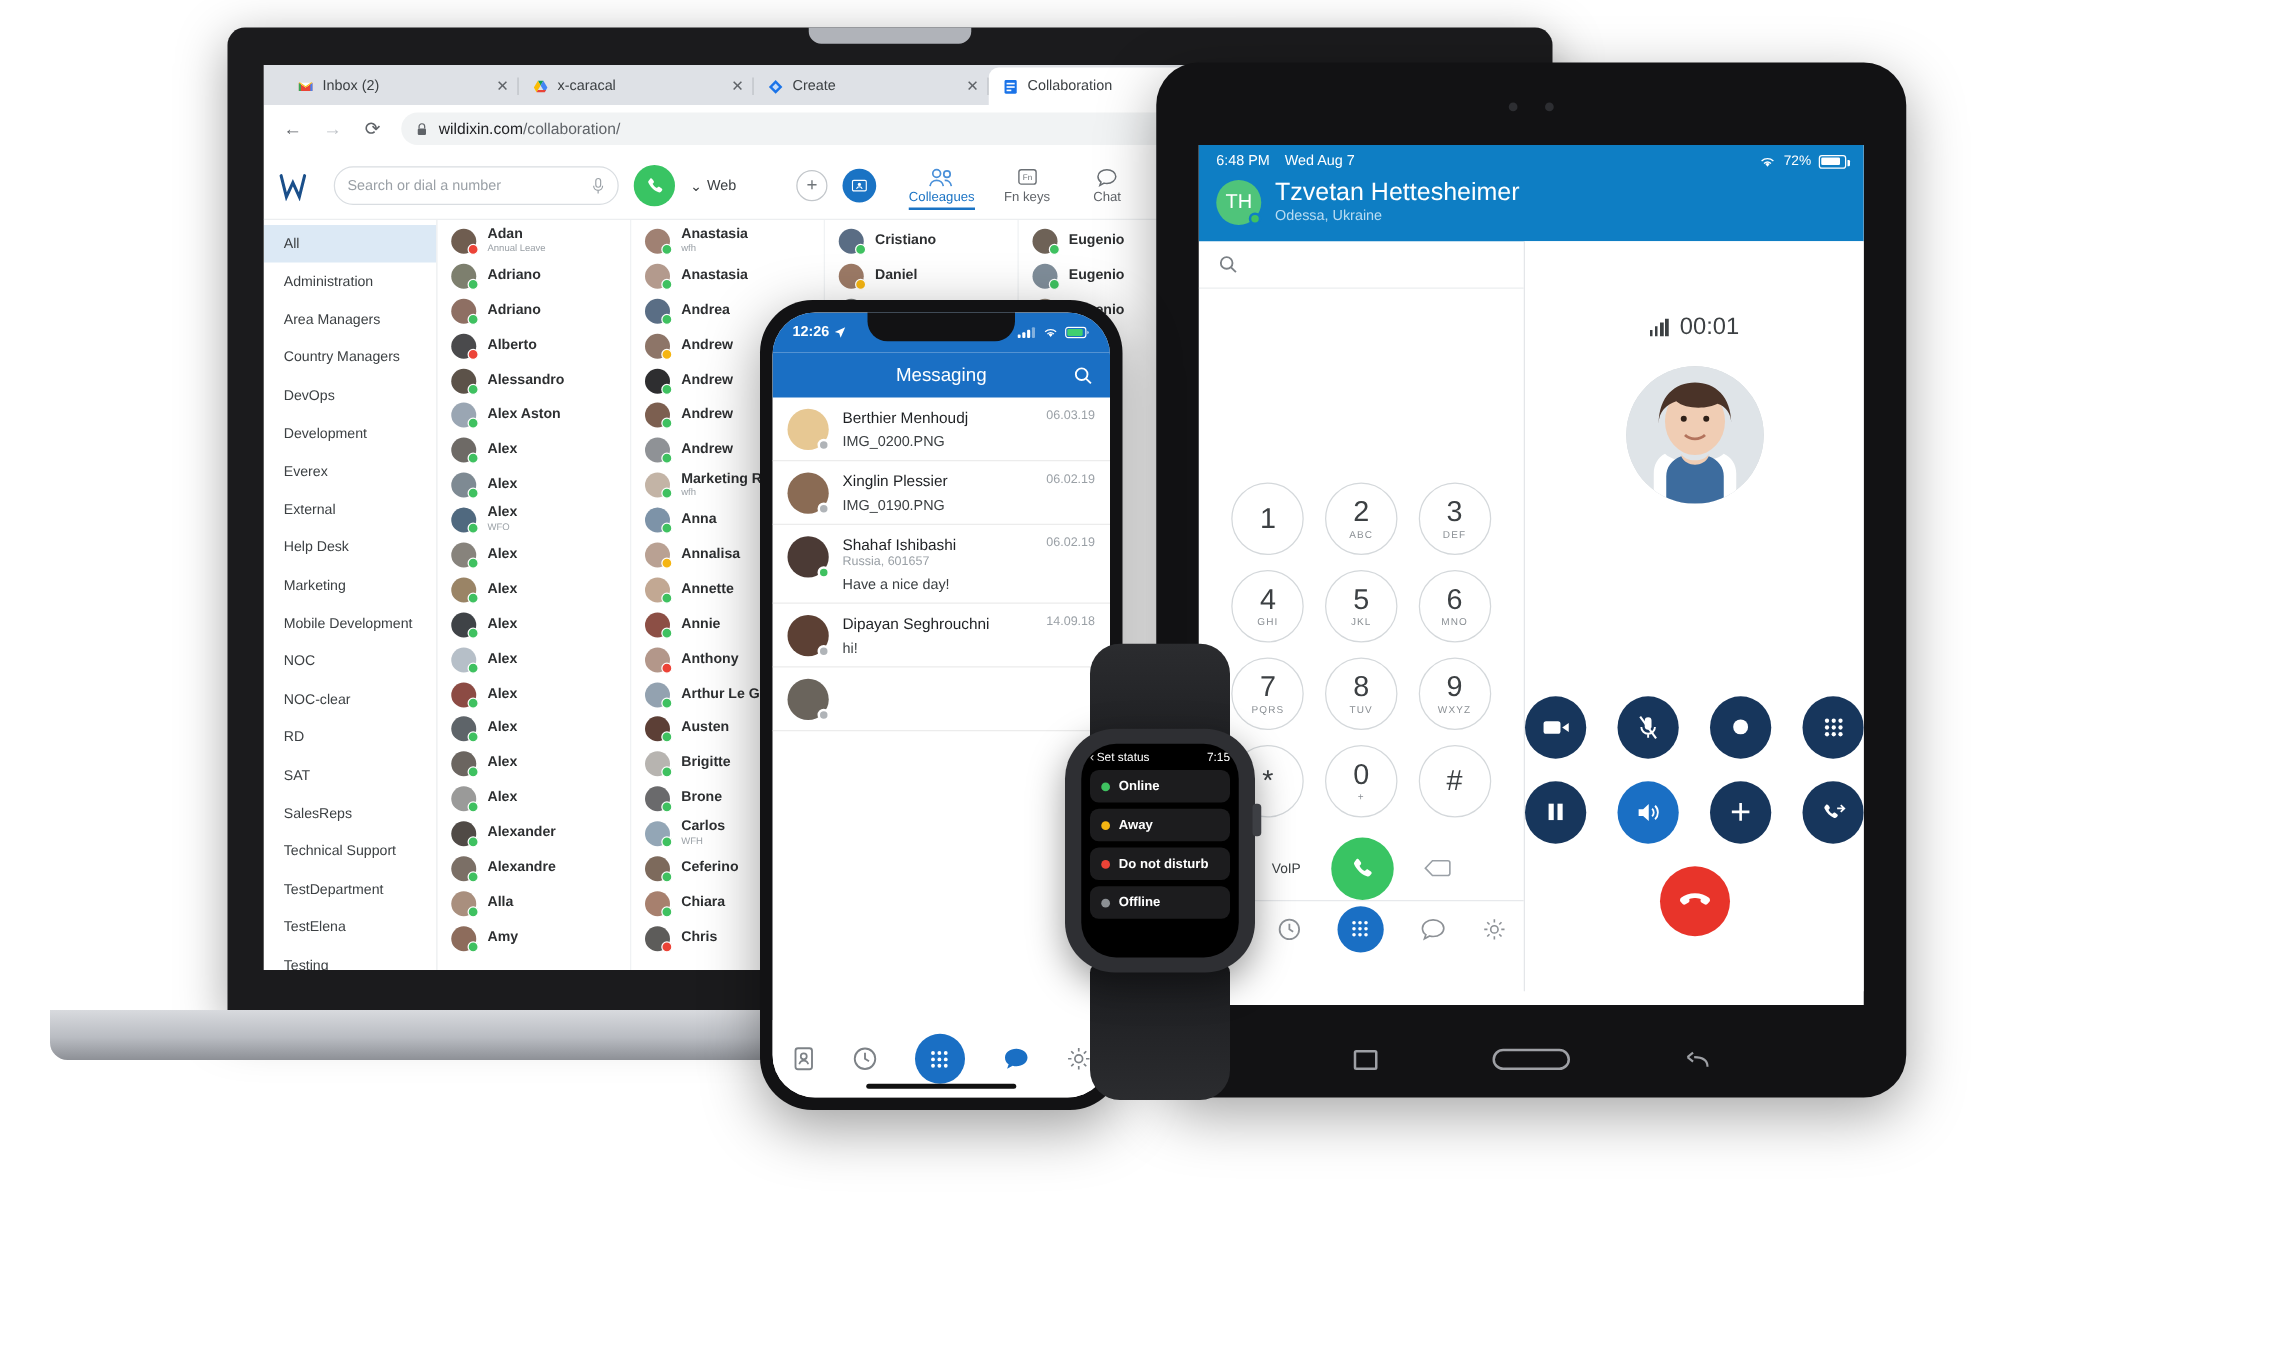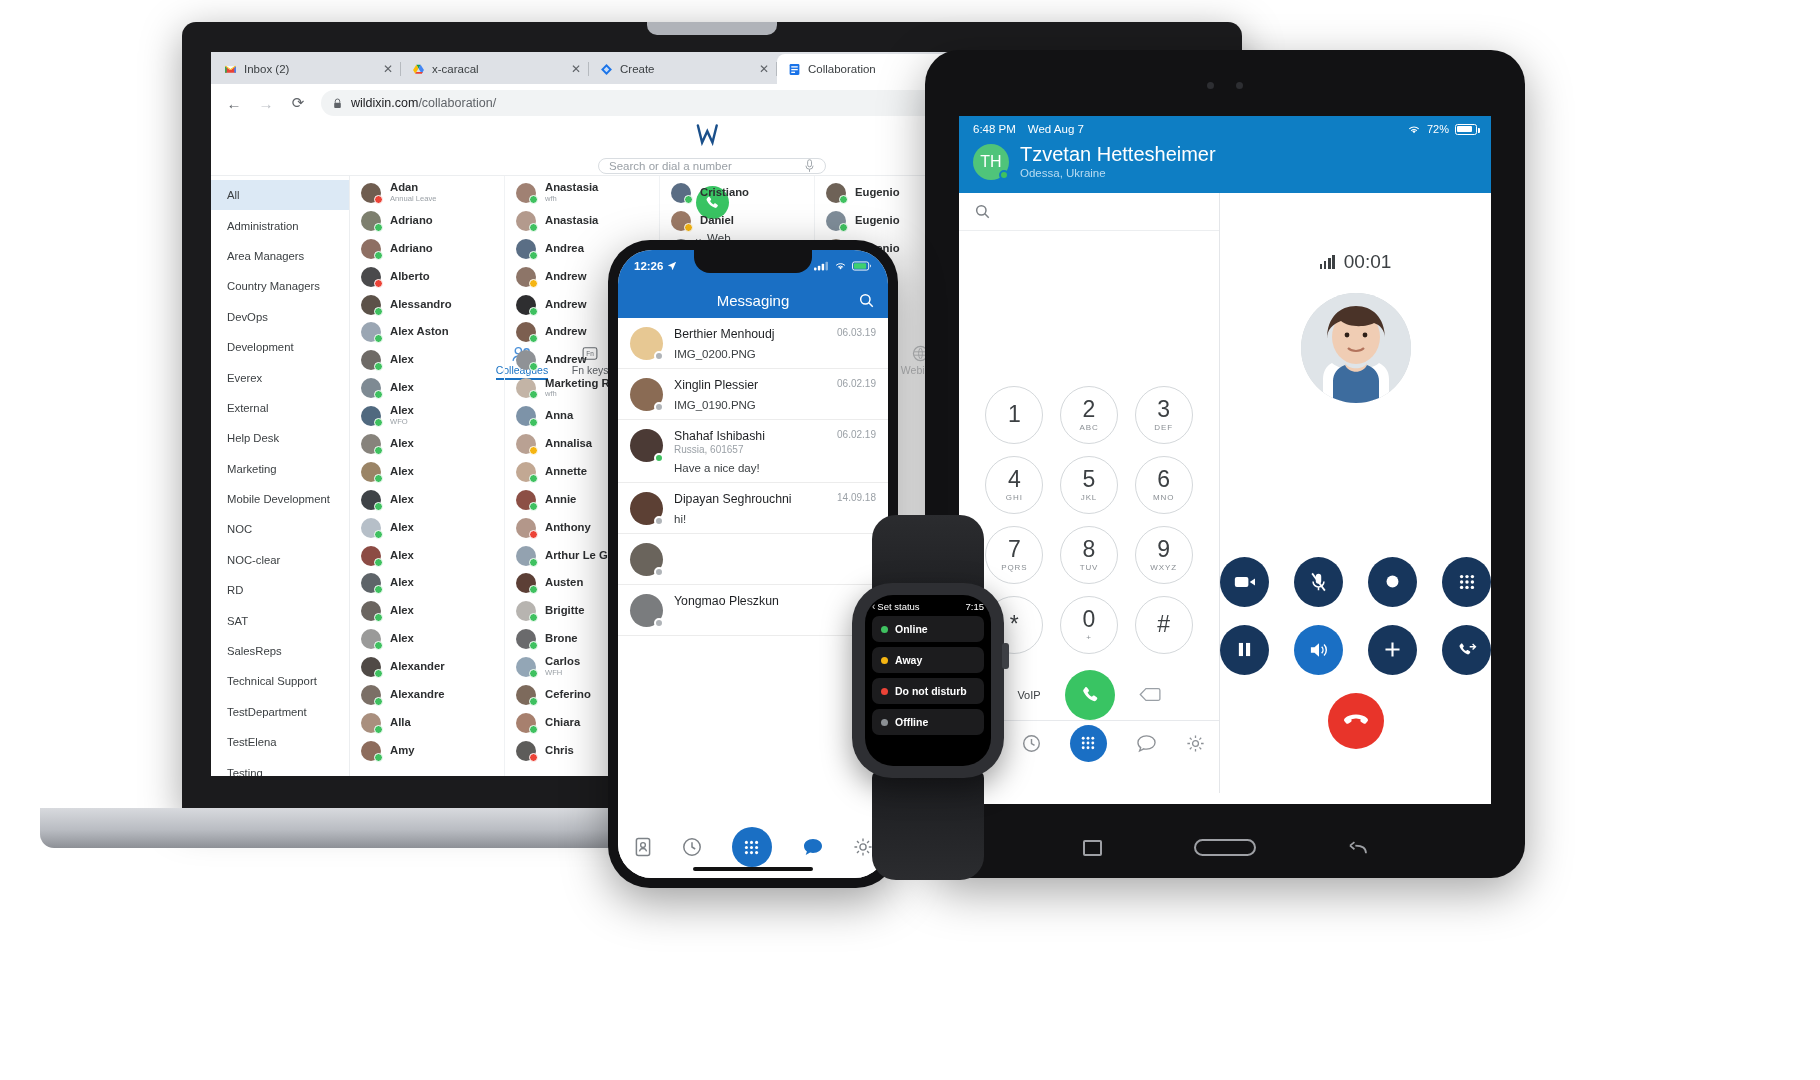--- a/index.html
+++ b/index.html
@@ -23,21 +23,21 @@
     position:absolute; left:-142px; top:786px; width:1345px; height:40px;
     background:linear-gradient(180deg,#d8dade 0%,#b9bcc2 55%,#8d9096 100%);
     border-radius:0 0 14px 14px;
   }
   .laptop-notch {
     position:absolute; left:50%; transform:translateX(-50%); top:0; width:130px; height:13px;
     background:#b0b3b9; border-radius:0 0 10px 10px;
   }
 
   
-  .tabstrip { height:32px; background:#dee1e6; display:flex; align-items:flex-end; padding-left:2px; }
+  .tabstrip { height:32px; background:#dee1e6; display:flex; align-items:flex-end; padding-left:16px; }
   .tab {
     height:30px; min-width:188px; display:flex; align-items:center; gap:7px;
     padding:0 8px 0 11px; font-size:11.5px; color:#3c4043; position:relative;
   }
   .tab.inactive { background:#dee1e6; }
   .tab.active { background:#fff; border-radius:8px 8px 0 0; }
   .tab .tlabel { flex:1; white-space:nowrap; overflow:hidden; text-overflow:ellipsis; }
   .tab .tclose { color:#5f6368; font-size:12px; line-height:1; }
   .tab .tsep { position:absolute; right:0; top:8px; height:14px; width:1px; background:#b6babf; }
   .favicon { width:13px; height:13px; flex:none; display:block; }
@@ -49,21 +49,21 @@
     flex:1; height:26px; background:#f1f3f4; border-radius:13px; display:flex; align-items:center;
     gap:9px; padding:0 12px; font-size:12.5px; color:#202124;
   }
   .omnibox .lock { font-size:10px; color:#5f6368; }
   .omnibox .dom { color:#5f6368; }
   .omnibox .dom b { color:#202124; font-weight:400; }
 
   
   .app { background:#fff; height:calc(100% - 70px); display:flex; flex-direction:column; }
   .app-top { height:54px; display:flex; align-items:center; padding:0 12px; gap:12px;
-             border-bottom:1px solid #eceef0;flex-direction:column; }
+             border-bottom:1px solid #eceef0; }
   .logo-w { width:32px; height:24px; flex:none; }
   .search-pill {
     width:228px; height:31px; border:1px solid #d9dde1; border-radius:16px;
     display:flex; align-items:center; padding:0 10px; gap:8px; font-size:11.5px; color:#9aa0a6;
     background:#fff;
   }
   .search-pill .stext { flex:1; }
   .call-green {
     width:33px; height:33px; border-radius:50%; background:#39c463; flex:none;
     display:flex; align-items:center; justify-content:center; color:#fff; font-size:16px;
@@ -1243,32 +1243,20 @@
                 <div class="mdate">14.09.18</div>
               </div>
               <div class="mprev">hi!</div>
             </div>
           </div>
           <div class="msg">
             <div class="mav" style="background: rgb(106, 100, 92);">
               <i class="dot"></i>
             </div>
           </div>
-          <div class="msg">
-            <div class="mav" style="background: rgb(122, 124, 126);">
-              <i class="dot"></i>
-            </div>
-            <div class="mbody">
-              <div class="mhead">
-                <div class="mname">Yongmao Pleszkun</div>
-                <div class="mdate"></div>
-              </div>
-              <div class="mprev">&nbsp;</div>
-            </div>
-          </div>
         </div>
       <div class="ph-tabbar">
         <span>
           <svg viewBox="0 0 20 20" width="20" height="20">
               <rect x="3.4" y="1.6" width="13.2" height="16.8" rx="2" stroke="#7d8287" stroke-width="1.5" fill="none"></rect>
               <circle cx="10" cy="8" r="2.4" stroke="#7d8287" stroke-width="1.4" fill="none"></circle>
               <path d="M6.4 14.4c.6-2 2-2.9 3.6-2.9s3 .9 3.6 2.9" stroke="#7d8287" stroke-width="1.3" fill="none"></path>
             </svg>
         </span>
         <span>

